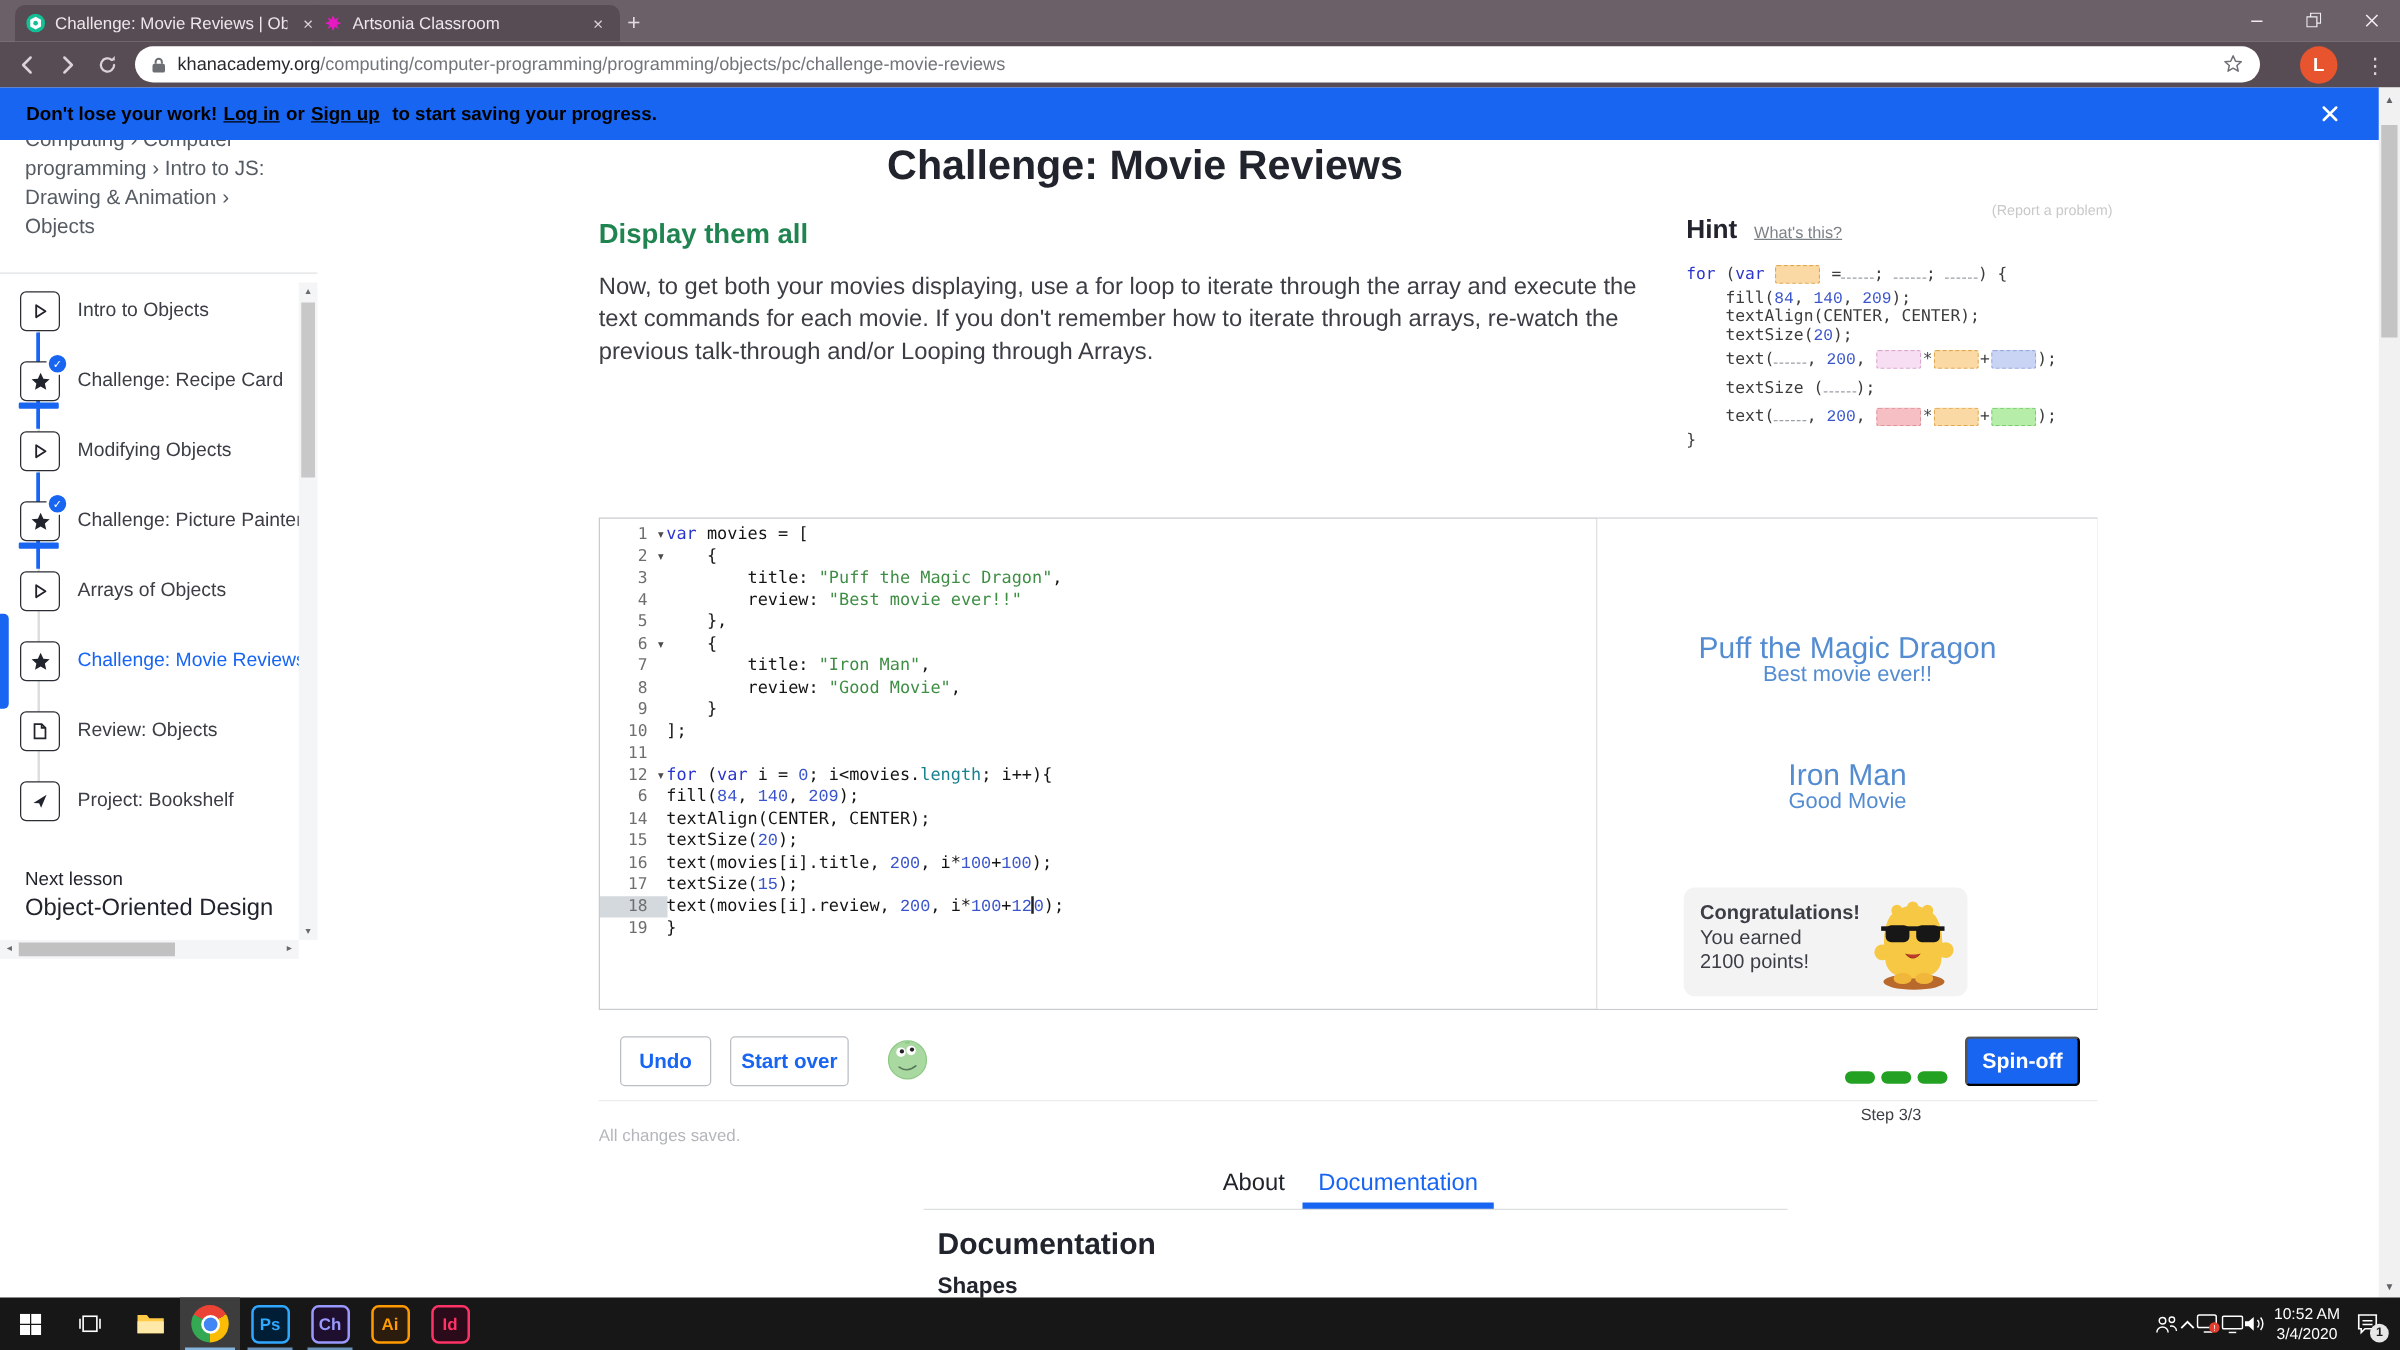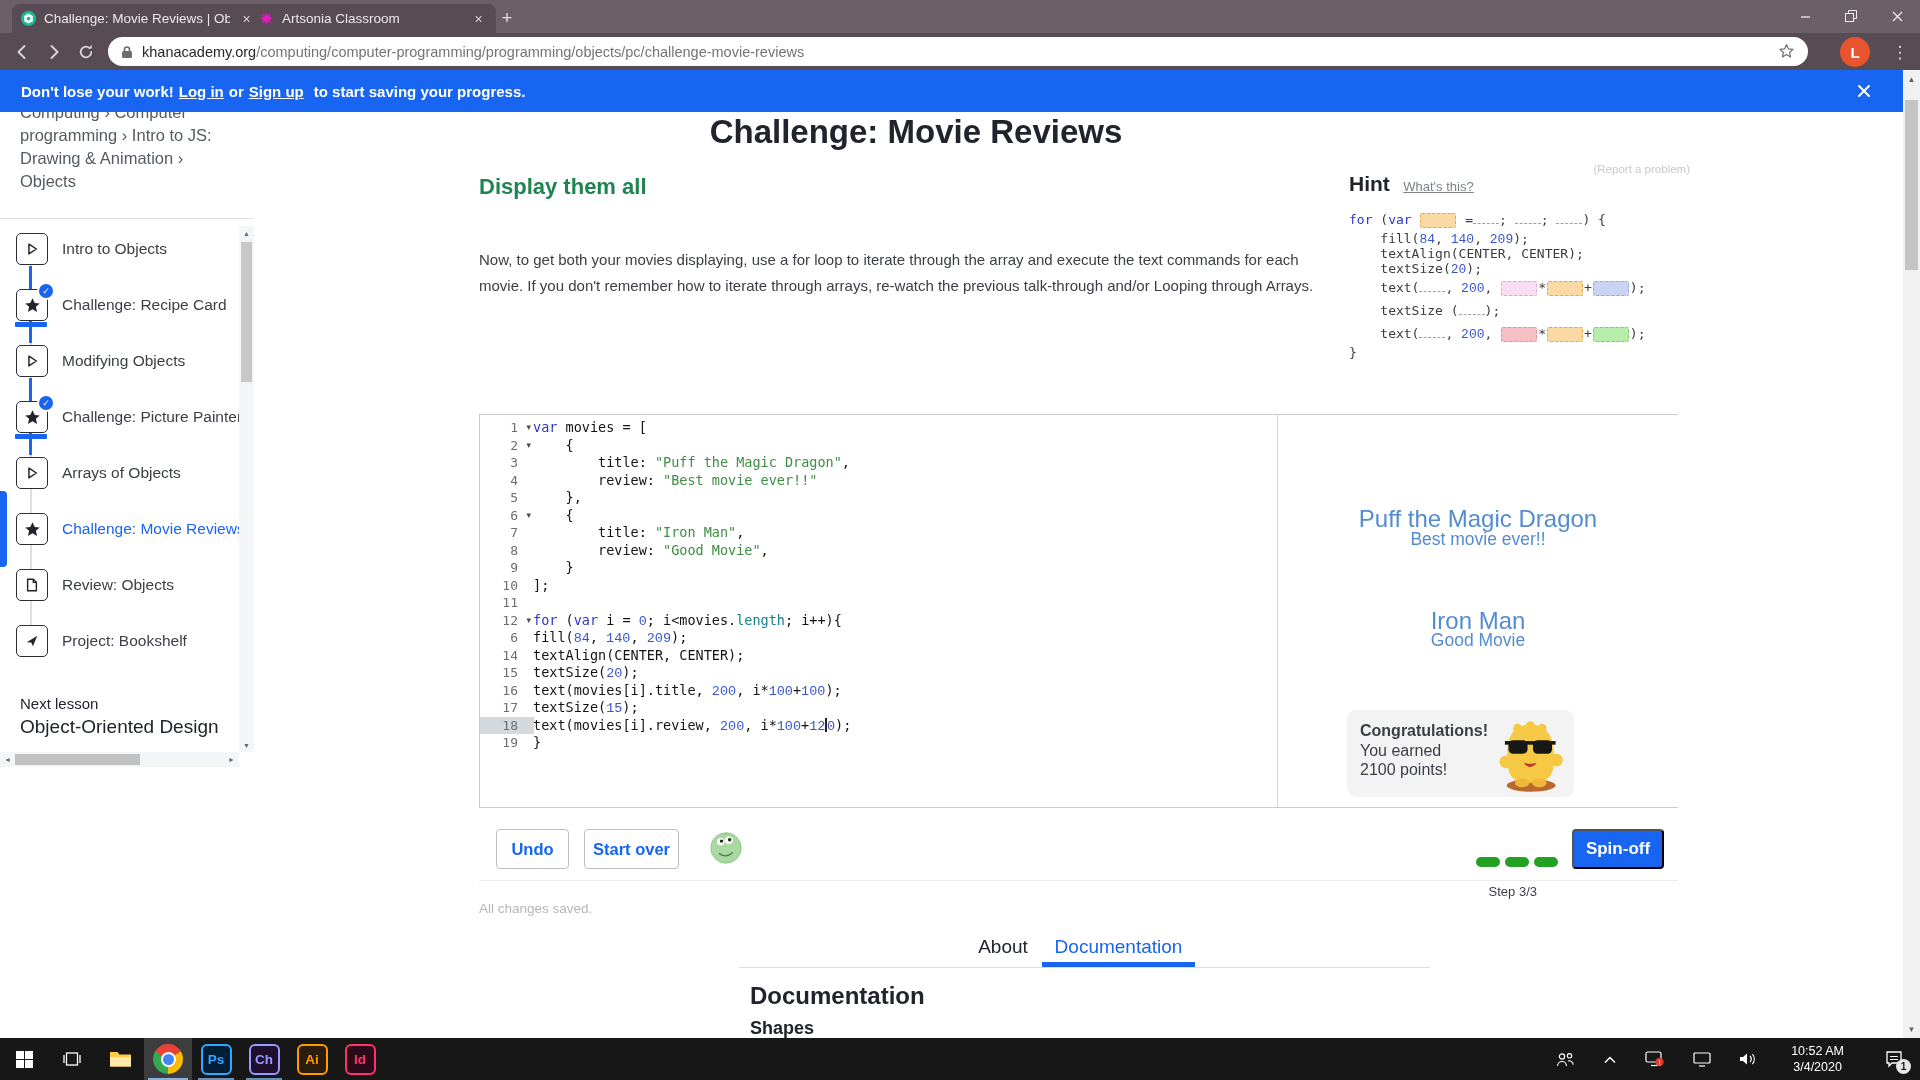--- a/index.html
+++ b/index.html
@@ -24,21 +24,21 @@
   .url-bar{position:absolute;left:108px;top:4px;width:1700px;height:29px;background:#fff;border-radius:15px;
            display:flex;align-items:center;padding:0 13px;box-sizing:border-box;}
   .url-text{font-size:14.5px;margin-left:9px;flex:1;white-space:nowrap;overflow:hidden;}
   .url-domain{color:#26282b;} .url-path{color:#71757a;}
   .avatar{position:absolute;left:1840px;top:37px;width:30px;height:30px;border-radius:50%;background:#e8542e;
           color:#fff;font-weight:bold;font-size:15px;display:flex;align-items:center;justify-content:center;}
   .menu-dots{position:absolute;left:1890px;top:38px;width:20px;height:28px;color:#ddd6da;font-size:17px;
              display:flex;align-items:center;justify-content:center;letter-spacing:0;}
 
   
-  .banner{position:absolute;left:0;top:70px;width:1903px;height:42px;background:#1865f2;color:#ffffff;
+  .banner{position:absolute;left:0;top:70px;width:1903px;height:42px;background:#1865f2;color:#000000;
           display:flex;align-items:center;padding:0 21px;box-sizing:border-box;font-size:15px;z-index:6;}
   .banner b{font-weight:bold;}
   .banner .lnk{font-weight:bold;text-decoration:underline;margin:0 5px;cursor:pointer;}
   .banner .sp{margin-left:5px;}
   .banner-close{position:absolute;right:32px;top:0;height:42px;display:flex;align-items:center;}
 
   
   .pscroll{position:absolute;left:1903px;top:70px;width:17px;height:968px;background:#f1f1f1;}
   .ps-arrow{position:absolute;left:0;width:17px;height:16px;color:#5f6368;font-size:8px;display:flex;align-items:center;justify-content:center;}
   .ps-up{top:1px;} .ps-down{bottom:1px;}
@@ -68,21 +68,21 @@
   .sv-thumb{position:absolute;left:2px;top:16px;width:11px;height:140px;background:#c8c8c8;}
   .side-hscroll{position:absolute;left:0;top:640px;width:239px;height:15px;background:#f4f5f6;}
   .sh-arrow{position:absolute;top:0;width:15px;height:15px;color:#6a6a6a;font-size:7px;display:flex;align-items:center;justify-content:center;}
   .sh-left{left:0;} .sh-right{right:0;}
   .sh-thumb{position:absolute;left:15px;top:2px;width:125px;height:11px;background:#c1c1c1;}
 
   
   .page-title{position:absolute;left:479px;top:113px;width:874px;text-align:center;font-size:33px;font-weight:bold;color:#21242c;}
   .report-link{position:absolute;left:1480px;top:163px;width:210px;text-align:right;font-size:11.5px;color:#c9c9c9;}
   .step-heading{position:absolute;left:479px;top:174px;font-size:22px;font-weight:bold;color:#1f8450;}
-  .step-desc{position:absolute;left:479px;top:217px;width:845px;font-size:15px;line-height:26px;color:#3b3e44;margin-top:30px;}
+  .step-desc{position:absolute;left:479px;top:217px;width:845px;font-size:19px;line-height:26px;color:#3b3e44;}
 
   .hint{position:absolute;left:1349px;top:172px;width:360px;}
   .hint-head{font-size:21px;font-weight:bold;color:#21242c;display:inline;}
   .whats-this{font-size:13px;color:#7d8287;text-decoration:underline;margin-left:9px;}
   .hint-code{margin-top:12px;font-family:"DejaVu Sans Mono",monospace;font-size:13px;color:#3c3c3c;}
   .hline{white-space:pre;height:15px;line-height:15px;}
   .hline.tall{height:23px;line-height:23px;}
   .hbox{display:inline-block;width:36px;height:15px;border:1px dashed;border-radius:2px;vertical-align:middle;margin:0 1px;box-sizing:border-box;}
   .hb-orange{background:#fbd9a4;border-color:#dfa850;}
   .hb-pink{background:#f8def2;border-color:#d9a6ce;}
@@ -144,21 +144,21 @@
   .ticon{width:48px;height:42px;display:flex;align-items:center;justify-content:center;position:relative;flex:none;}
   .ticon.chrome-slot{background:#3d3d3d;}
   .ticon.chrome-slot::after{content:'';position:absolute;bottom:0;left:4px;right:4px;height:2px;background:#85b4dd;}
   .ticon.running::after{content:'';position:absolute;bottom:0;left:6px;right:6px;height:2px;background:#6a92b8;}
   .adobe-app{width:31px;height:31px;border:2px solid;border-radius:6px;display:flex;align-items:center;justify-content:center;
              font-size:13.5px;font-weight:bold;box-sizing:border-box;}
   .chrome-logo{width:30px;height:30px;border-radius:50%;position:relative;
      background:conic-gradient(from 60deg,#fbbc05 0 120deg,#34a853 0 240deg,#ea4335 0 360deg);}
   .chrome-logo::before{content:'';position:absolute;inset:7.5px;background:#fff;border-radius:50%;}
   .chrome-logo::after{content:'';position:absolute;inset:9.5px;background:#4285f4;border-radius:50%;}
-  .tray{margin-left:auto;display:flex;align-items:center;gap:28px;padding-right:8px;}
+  .tray{margin-left:auto;display:flex;align-items:center;gap:0;padding-right:8px;}
   .tray-icon{display:flex;align-items:center;justify-content:center;}
   .clock{font-size:12.5px;color:#fff;text-align:center;line-height:16px;padding:0 6px;}
   .notif{position:relative;width:34px;height:42px;display:flex;align-items:center;justify-content:center;}
   .notif-badge{position:absolute;right:1px;bottom:6px;width:15px;height:15px;border-radius:50%;background:#e6e6e6;
                color:#1a1a1a;font-size:10px;line-height:15px;text-align:center;font-weight:bold;}
 </style>
 </head>
 <body>
 
 <div id="root">

